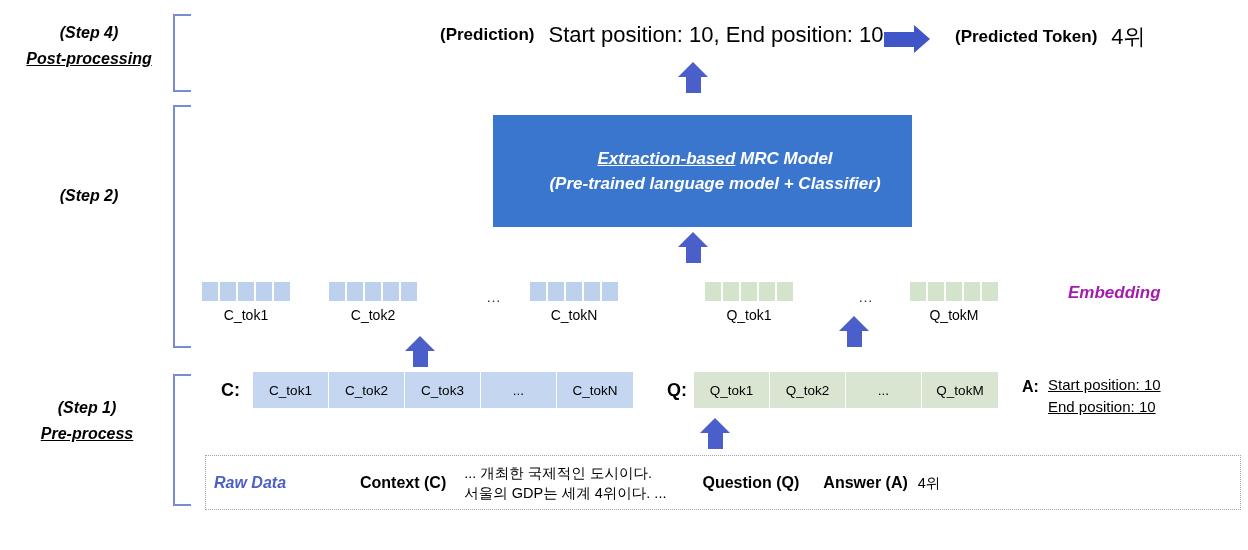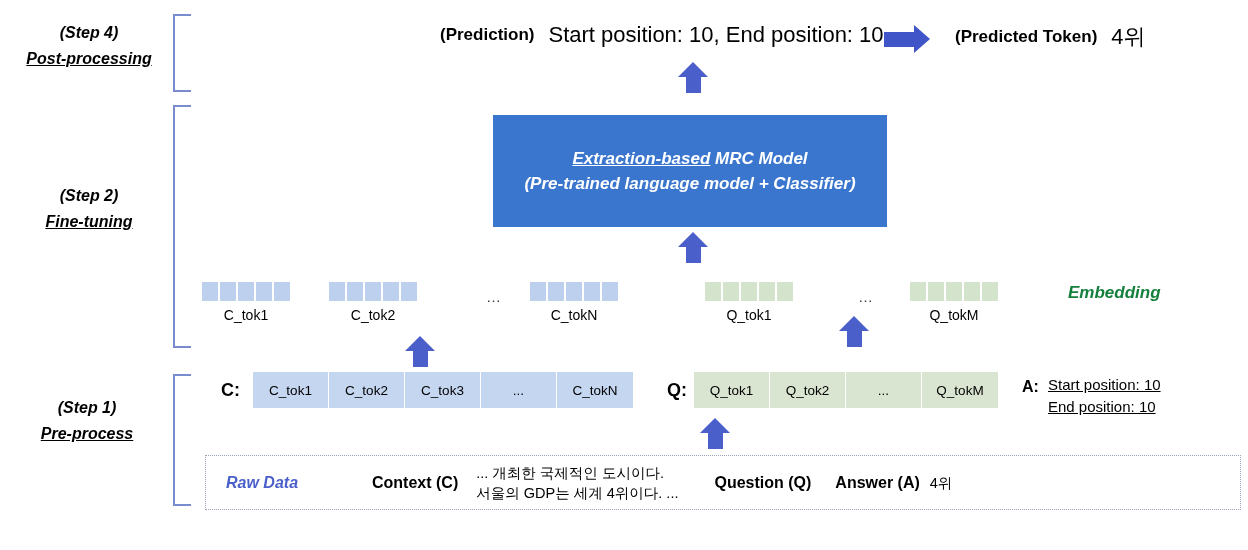--- a/index.html
+++ b/index.html
@@ -32,21 +32,21 @@
   
   .emb-group{display:flex;}
   .emb-cell{width:18px;height:21px;border:1px solid #ffffff;box-sizing:border-box;}
   .emb-c{background:#BDD0EE;}
   .emb-q{background:#D3E3CC;}
   .emb-caption{
     text-align:center;font-size:14px;margin-top:5px;white-space:nowrap;color:#000;
   }
   .ellipsis{font-size:15px;color:#3a3a3a;letter-spacing:1px;}
   .embedding-word{
-    font-style:italic;font-weight:bold;font-size:17px;color:#15803d;white-space:nowrap;
+    font-style:italic;font-weight:bold;font-size:17px;color:#a21caf;white-space:nowrap;
   }
   
   .tok-row{display:flex;align-items:stretch;}
   .tok{
     width:76px;height:36px;display:flex;align-items:center;justify-content:center;
     font-size:13.5px;border-right:1px solid #ffffff;box-sizing:border-box;color:#000;
   }
   .tok:last-child{border-right:none;}
   .tok-c{background:#C5D6F0;}
   .tok-q{background:#D9E5D1;}
@@ -79,21 +79,20 @@
 </head>
 <body>
 
 <div class="abs step-label" style="left:14px;top:20px;width:150px;">
   <span>(Step 4)</span>
   <span class="u">Post-processing</span>
 </div>
 
 <div class="abs step-label" style="left:14px;top:183px;width:150px;">
   <span>(Step 2)</span>
-  <span class="u">Fine-tuning</span>
 </div>
 
 <div class="abs step-label" style="left:12px;top:395px;width:150px;">
   <span>(Step 1)</span>
   <span class="u">Pre-process</span>
 </div>
 
 <div class="bracket" style="left:173px;top:14px;width:18px;height:78px;"></div>
 <div class="bracket" style="left:173px;top:105px;width:18px;height:243px;"></div>
 <div class="bracket" style="left:173px;top:374px;width:18px;height:132px;"></div>
@@ -111,21 +110,21 @@
 <div class="abs pred-row" style="left:955px;top:22px;">
   <span class="pred-strong">(Predicted Token)</span>
   <span class="pred-plain" style="margin-left:14px;">4위</span>
 </div>
 
 <div class="ua" style="left:678px;top:62px;">
   <div class="head"></div>
     <div class="tail"></div>
 </div>
 
-<div class="abs model-box" style="left:493px;top:115px;width:394px;height:112px;">
+<div class="abs model-box" style="left:493px;top:115px;width:394px;height:112px;padding-left:25px;">
   <div class="l1">
     <span class="uu">Extraction-based</span><span> MRC Model</span>
   </div>
   <div>(Pre-trained language model + Classifier)</div>
 </div>
 
 <div class="ua" style="left:678px;top:232px;">
   <div class="head"></div>
     <div class="tail"></div>
 </div>
@@ -226,21 +225,21 @@
   <div class="a-line">End position: 10</div>
 </div>
 
 <div class="ua" style="left:700px;top:418px;">
   <div class="head"></div>
     <div class="tail"></div>
 </div>
 
 <div class="abs raw-box" style="left:205px;top:455px;width:1036px;height:55px;">
 
-  <div class="raw-title" style="margin-left:20px;width:118px;">Raw Data</div>
+  <div class="raw-title" style="margin-left:8px;width:118px;">Raw Data</div>
 
   <div class="raw-key" style="margin-left:28px;">Context (C)</div>
 
   <div class="raw-val" style="margin-left:18px;">
     <div>... 개최한 국제적인 도시이다.</div>
     <div>서울의 GDP는 세계 4위이다. ...</div>
   </div>
 
   <div class="raw-key" style="margin-left:36px;text-align:center;">Question (Q)</div>
 

